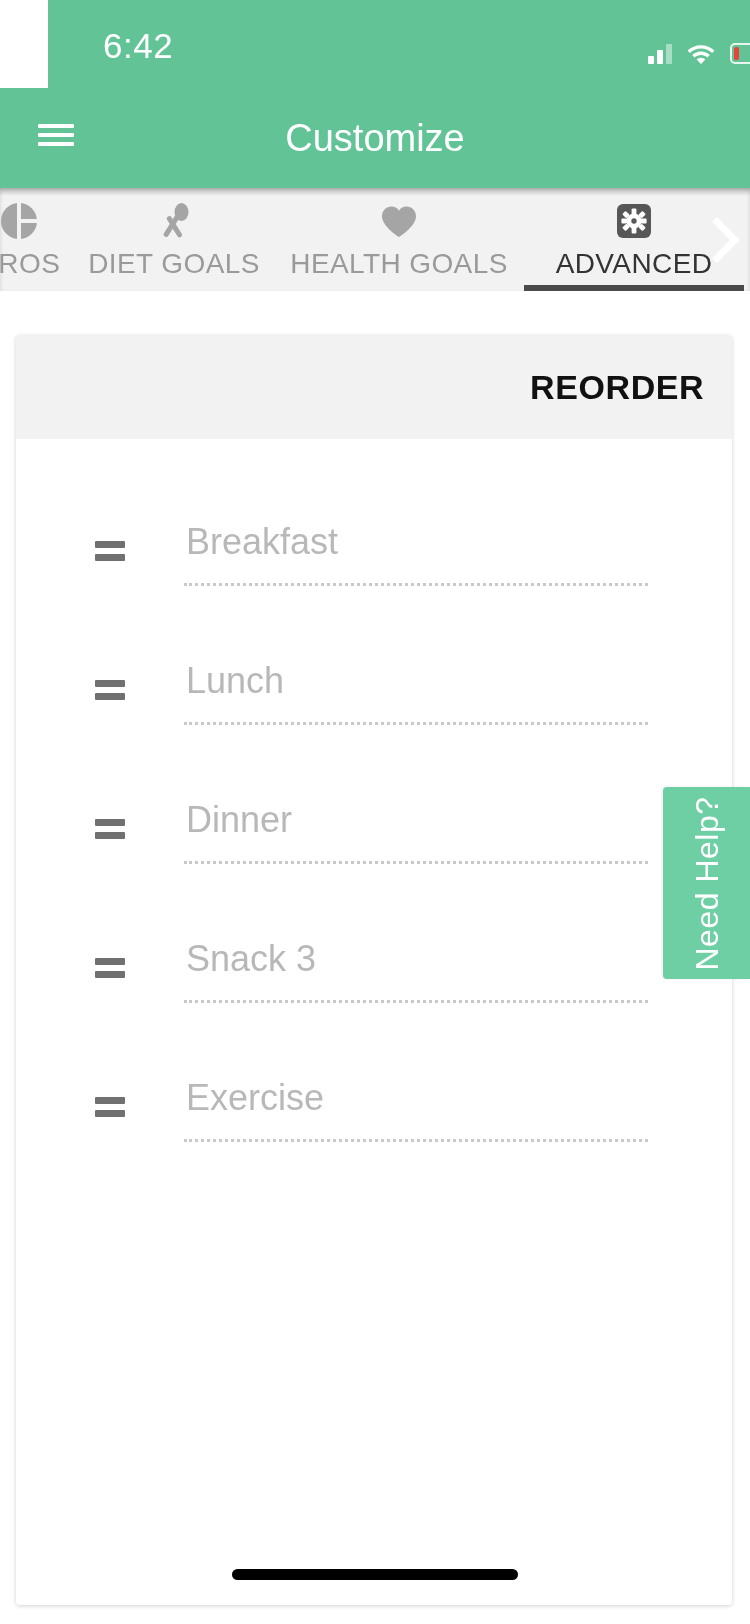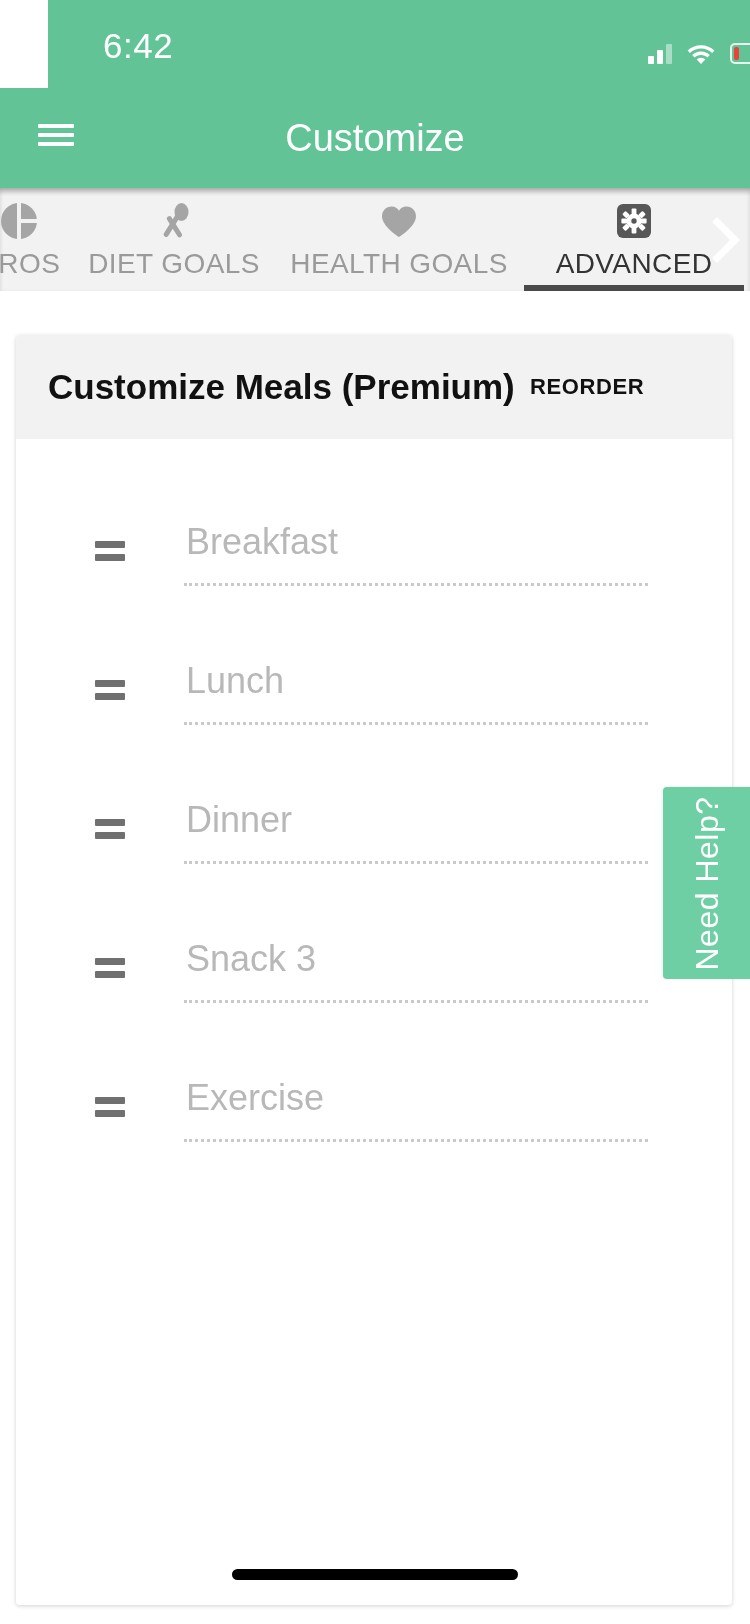--- a/index.html
+++ b/index.html
@@ -211,21 +211,21 @@
     position: absolute;
     left: 32px;
     font-size: 35px;
     font-weight: bold;
     color: #111111;
     white-space: nowrap;
   }
   .reorder-btn {
     position: absolute;
     left: 514px;
-    font-size: 22px;
+    font-size: 34px;
     font-weight: bold;
     color: #111111;
     letter-spacing: 0.6px;
     cursor: pointer;
     background: none;
     border: none;
     font-family: "Liberation Sans", sans-serif;
   }
 
   .card-body {
@@ -399,21 +399,20 @@
     <div class="chevron-right">
       <svg viewBox="0 0 34 48" width="34" height="48" aria-hidden="true">
         <path d="M9 6 L27 24 L9 42" stroke="#ffffff" stroke-width="7" fill="none" stroke-linecap="square" stroke-linejoin="miter"></path>
       </svg>
     </div>
   </div>
 
   <div class="card">
 
     <div class="card-header">
-      <div class="card-title">Customize Meals (Premium)</div>
       <button class="reorder-btn">REORDER</button>
     </div>
 
     <div class="card-body">
 
       <div class="meal-row">
         <div class="drag-handle">
             <span></span>
             <span></span>
           </div>

